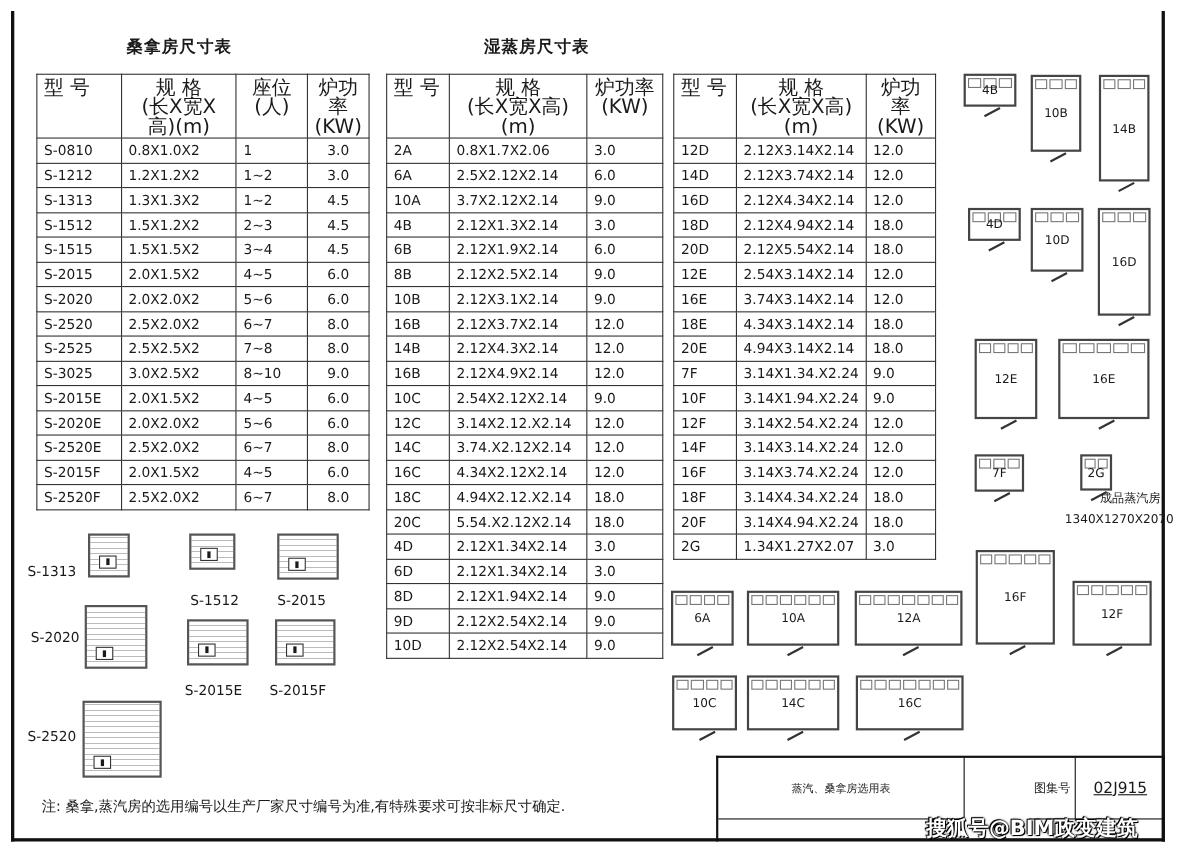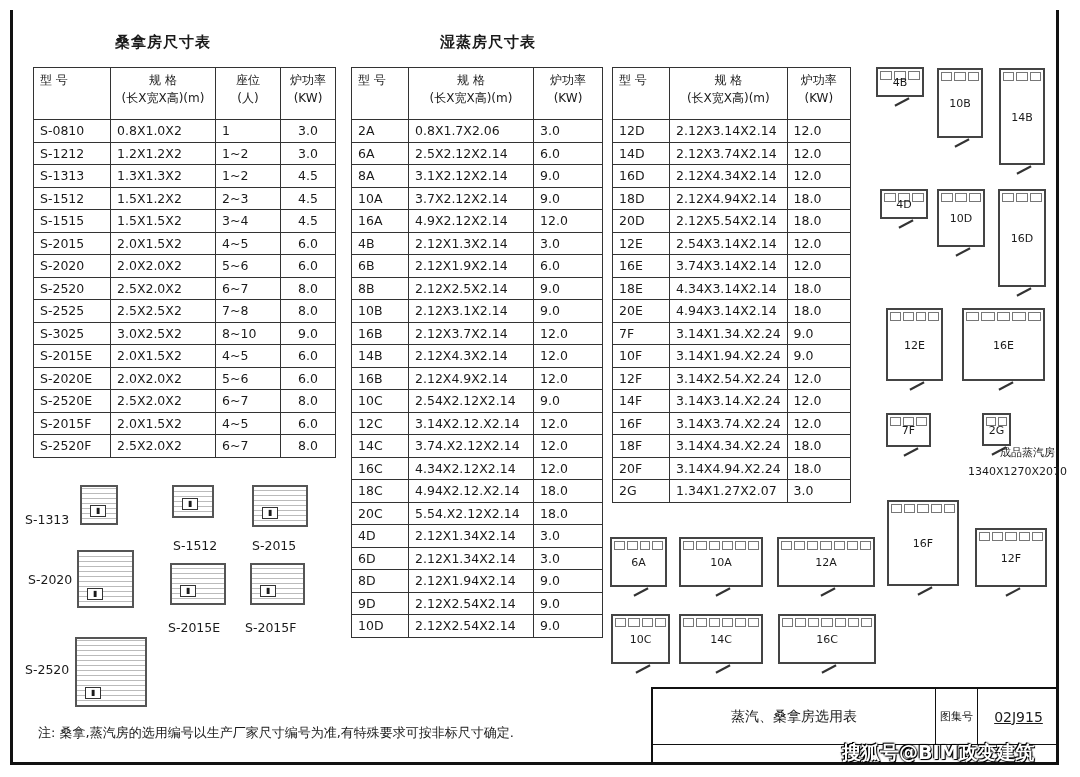--- a/index.html
+++ b/index.html
@@ -1,34 +1,34 @@
 <!DOCTYPE html>
 <html><head>
 <meta charset="utf-8">
 <style>
   html,body{margin:0;padding:0;background:#fff;}
   body{width:1080px;height:777px;position:relative;overflow:hidden;font-family:"DejaVu Sans",sans-serif;color:#1a1a1a;}
   .frame{position:absolute;left:10px;top:10px;width:1049px;height:755px;border-left:3px solid #111;border-right:3px solid #111;border-bottom:3px solid #111;box-sizing:border-box;}
   .sect-title{position:absolute;font-size:15px;font-weight:bold;letter-spacing:1px;}
   table.t{position:absolute;border-collapse:collapse;font-family:"DejaVu Sans",sans-serif;font-size:12.5px;}
   table.t td,table.t th{border:1.3px solid #333;padding:0 6px;height:21.5px;white-space:nowrap;font-weight:normal;text-align:left;}
-  table.t th{height:48px;vertical-align:top;padding-top:3px;font-size:12px;line-height:18px;margin-left:39px;}
+  table.t th{height:48px;vertical-align:top;padding-top:3px;font-size:18px;line-height:18px;margin-left:39px;}
   table.t th.c{text-align:center;}
   table.t td.c{text-align:center;}
   .plan{position:absolute;border:2px solid #444;box-sizing:border-box;background:#fff;}
   .plan .lbl{position:absolute;left:0;right:0;top:50%;transform:translateY(-50%);text-align:center;font-size:11px;}
   .plan .door{position:absolute;bottom:-8px;width:16px;height:2px;background:#333;transform:rotate(-28deg);}
   .seatrow{position:absolute;display:flex;gap:2px;}
   .seat{border:1px solid #777;width:9px;height:9px;box-sizing:border-box;}
   .sauna{position:absolute;border:2px solid #555;box-sizing:border-box;background:repeating-linear-gradient(0deg,#fff 0,#fff 4px,#bbb 4px,#bbb 5px);}
   .sauna .stove{position:absolute;left:8px;bottom:6px;width:14px;height:10px;border:1px solid #333;background:#fff;font-size:8px;text-align:center;line-height:9px;}
   .s-lbl{position:absolute;font-size:12.5px;}
   .note{position:absolute;left:38px;top:724px;font-size:13px;}
   .tb{position:absolute;left:651px;top:687px;width:408px;height:78px;border:2px solid #111;border-bottom:none;box-sizing:border-box;}
-  .tb .title{position:absolute;left:0;top:0;width:283px;height:56px;border-right:1.5px solid #111;border-bottom:1.5px solid #111;box-sizing:border-box;display:flex;align-items:center;justify-content:center;font-size:14px;font-family:Liberation Serif, serif;}
+  .tb .title{position:absolute;left:0;top:0;width:224px;height:56px;border-right:1.5px solid #111;border-bottom:1.5px solid #111;box-sizing:border-box;display:flex;align-items:center;justify-content:center;font-size:10px;font-family:Liberation Serif, serif;}
   .tb .setlbl{position:absolute;left:283px;top:0;width:42px;height:56px;border-right:1.5px solid #111;border-bottom:1.5px solid #111;box-sizing:border-box;display:flex;align-items:center;justify-content:center;font-size:11px;}
   .tb .setno{position:absolute;left:325px;top:0;width:81px;height:56px;border-bottom:1.5px solid #111;box-sizing:border-box;display:flex;align-items:center;justify-content:center;font-size:14px;text-decoration:underline;}
   .tb .row2{position:absolute;left:0;top:56px;height:22px;width:406px;display:flex;font-size:10px;align-items:center;}
   .tb .row2 span{border-right:1px solid #111;height:100%;display:flex;align-items:center;padding:0 3px;box-sizing:border-box;}
   .sig{font-family:"DejaVu Serif",serif;font-style:italic;font-size:14px;}
   .wm{position:absolute;left:842px;top:740px;font-size:19px;color:#fff;font-weight:bold;text-shadow:0 0 2px #000,0 0 2px #000,1px 1px 0 #000,-1px -1px 0 #000;}
   .g2cap{position:absolute;font-size:11px;}
 </style>
 </head>
 <body>
@@ -158,33 +158,23 @@
         <td>2A</td>
         <td>0.8X1.7X2.06</td>
         <td>3.0</td>
       </tr>
       <tr>
         <td>6A</td>
         <td>2.5X2.12X2.14</td>
         <td>6.0</td>
       </tr>
       <tr>
-        <td>8A</td>
-        <td>3.1X2.12X2.14</td>
-        <td>9.0</td>
-      </tr>
-      <tr>
         <td>10A</td>
         <td>3.7X2.12X2.14</td>
         <td>9.0</td>
-      </tr>
-      <tr>
-        <td>16A</td>
-        <td>4.9X2.12X2.14</td>
-        <td>12.0</td>
       </tr>
       <tr>
         <td>4B</td>
         <td>2.12X1.3X2.14</td>
         <td>3.0</td>
       </tr>
       <tr>
         <td>6B</td>
         <td>2.12X1.9X2.14</td>
         <td>6.0</td>

